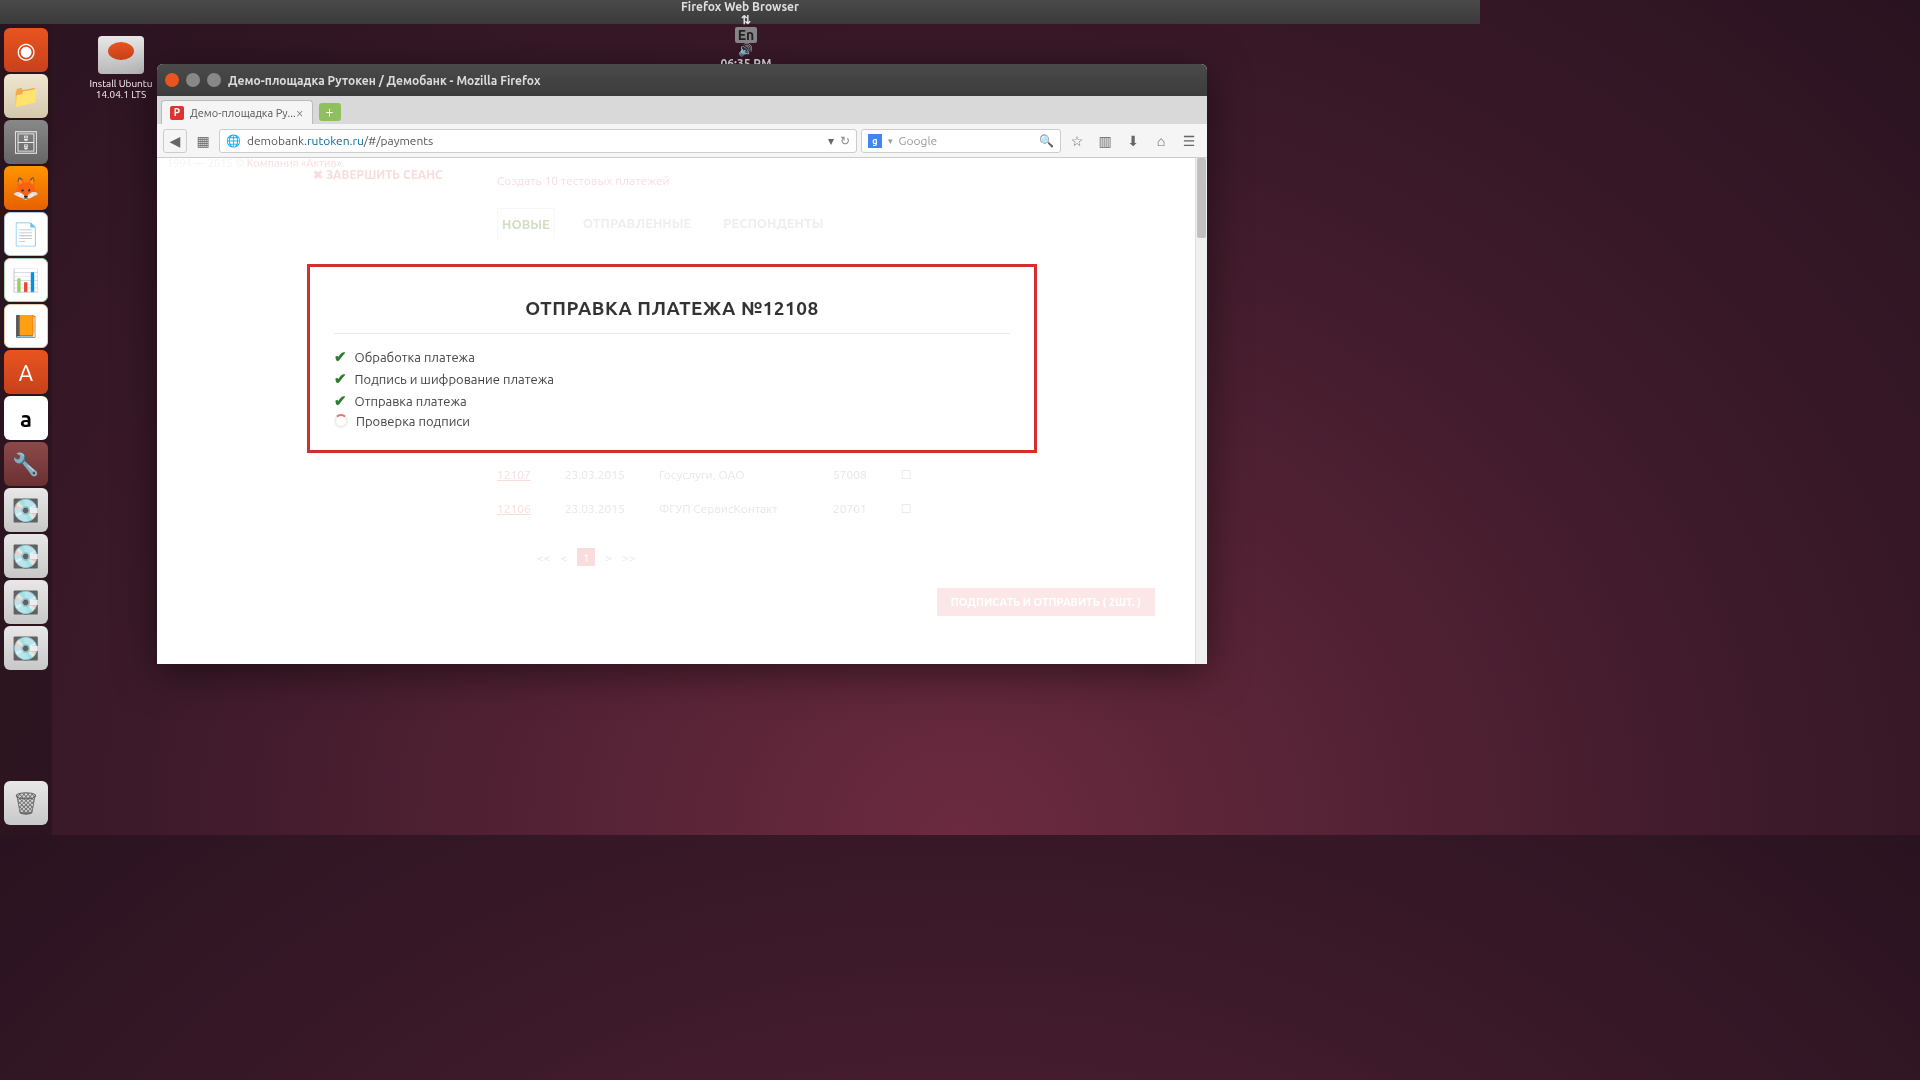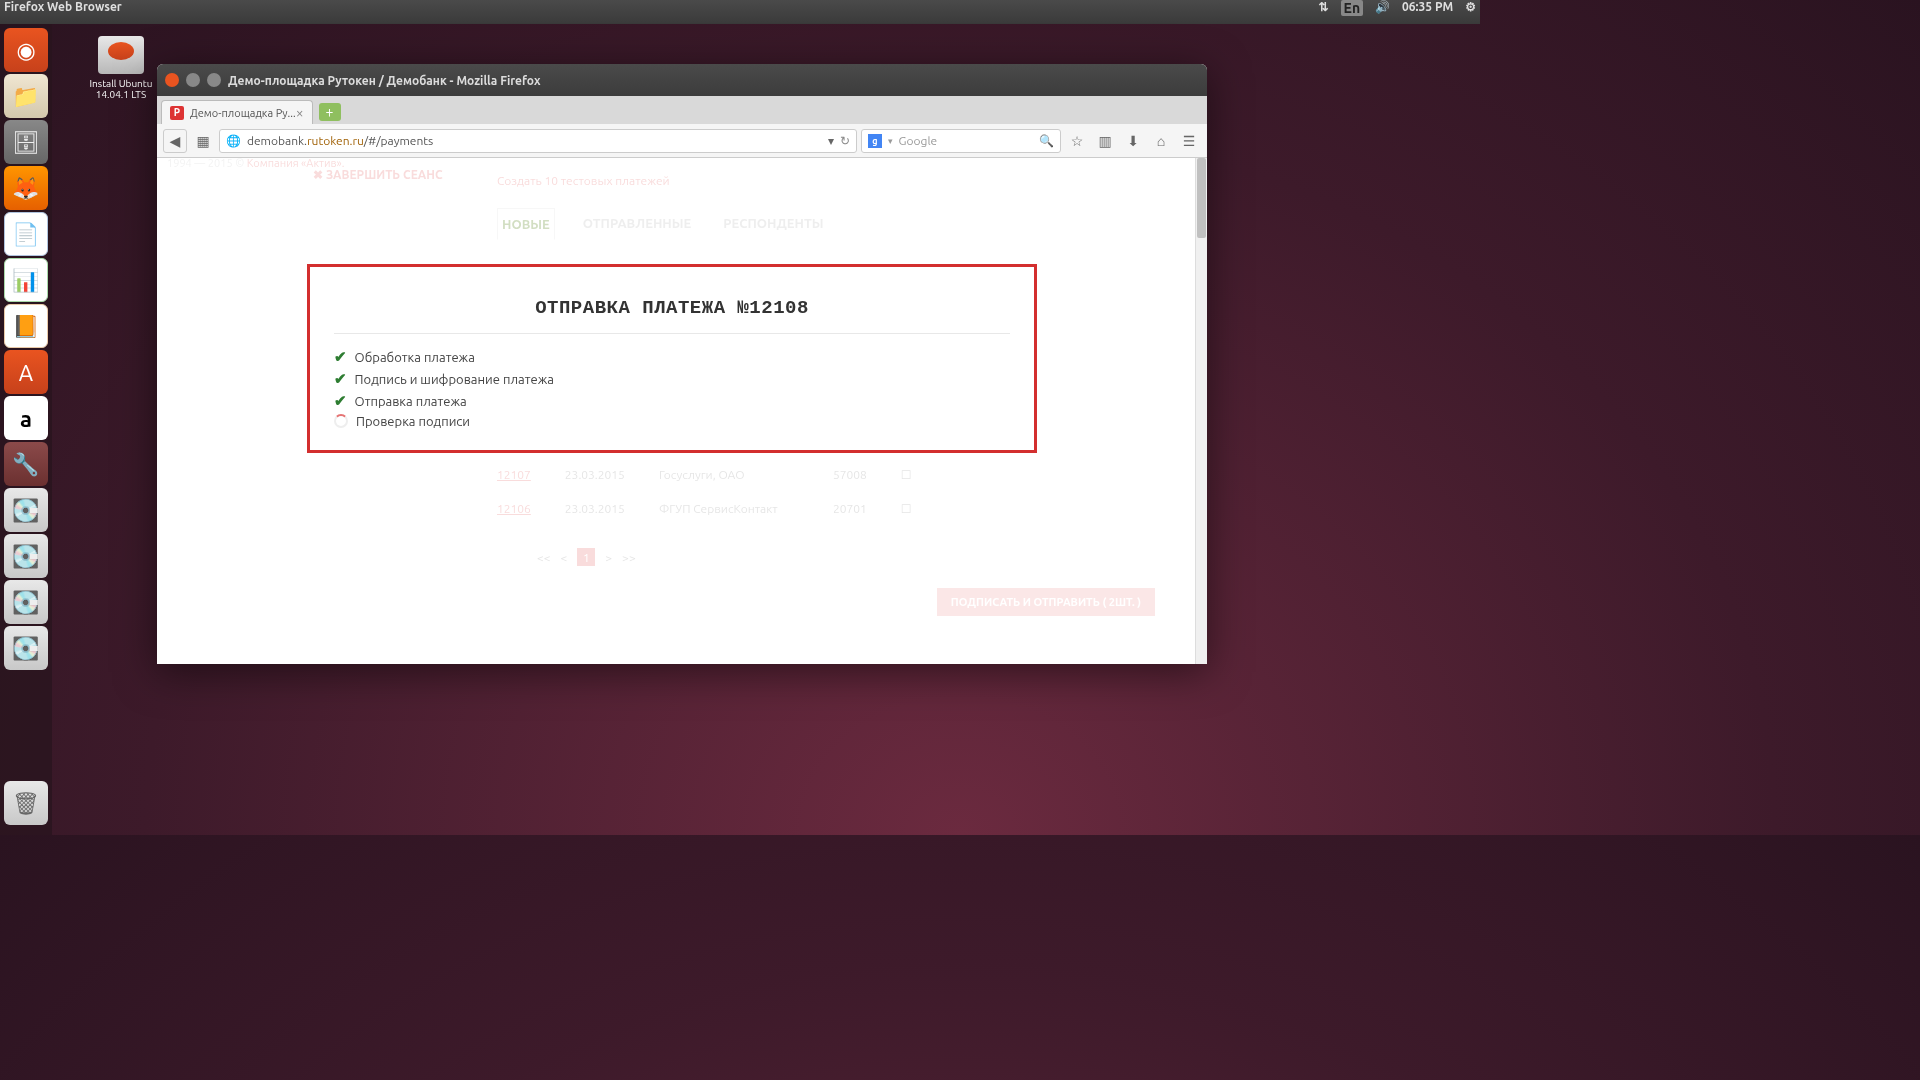--- a/index.html
+++ b/index.html
@@ -1,18 +1,18 @@
 <!DOCTYPE html>
 <html><head>
 <meta charset="utf-8">
 <style>
 *{box-sizing:border-box;margin:0;padding:0;font-family:Ubuntu,Arial,sans-serif;}
 body{width:1480px;height:835px;background:radial-gradient(ellipse at 50% 100%,#6b2a3f 0%,#3d1a2a 60%,#2a1320 100%);overflow:hidden;position:relative;}
 
-.top-panel{height:24px;background:linear-gradient(#4a4a4a,#3a3a3a);color:#dfdfdf;display:flex;align-items:flex-start;padding:0 4px;font-size:12px;font-weight:bold;}
+.top-panel{height:24px;background:linear-gradient(#4a4a4a,#3a3a3a);color:#dfdfdf;display:flex;align-items:center;padding:0 24px;font-size:12px;font-weight:bold;flex-direction:column;}
 .top-panel .spacer{flex:1;}
 .top-panel .ind{margin-left:12px;display:inline-flex;align-items:center;}
 .ind-box{background:#888;color:#222;padding:0 3px;border-radius:2px;font-size:14px;font-weight:bold;}
 
 .launcher{position:absolute;left:0;top:24px;width:52px;bottom:0;background:rgba(40,20,30,0.75);padding-top:4px;display:flex;flex-direction:column;align-items:center;gap:2px;}
 .licon{width:44px;height:44px;border-radius:6px;display:flex;align-items:center;justify-content:center;font-size:22px;cursor:pointer;}
 .licon.ubuntu{background:linear-gradient(#e95420,#c7411b);color:#fff;}
 .licon.files{background:linear-gradient(#f0e6d2,#d4c8ac);color:#8a6d3b;}
 .licon.drawer{background:linear-gradient(#888,#666);color:#eee;}
 .licon.firefox{background:linear-gradient(#ff9500,#e66000);color:#fff;position:relative;}
@@ -40,21 +40,21 @@
 .tab{height:24px;background:#f5f5f5;border-radius:4px 4px 0 0;padding:0 8px;display:flex;align-items:center;font-size:11px;color:#555;min-width:140px;border:1px solid #bbb;border-bottom:none;}
 .tab .favicon{width:14px;height:14px;background:#d33;border-radius:2px;margin-right:6px;color:#fff;font-size:10px;display:flex;align-items:center;justify-content:center;font-weight:bold;}
 .tab .tab-x{margin-left:auto;color:#888;cursor:pointer;font-size:14px;}
 .newtab{width:22px;height:18px;background:#8fbf5f;border-radius:3px;margin-left:6px;margin-bottom:3px;color:#fff;display:flex;align-items:center;justify-content:center;font-size:14px;cursor:pointer;}
 .navbar{height:34px;background:#f5f5f5;border-bottom:1px solid #ccc;display:flex;align-items:center;padding:0 6px;gap:4px;}
 .navbtn{width:24px;height:24px;display:flex;align-items:center;justify-content:center;color:#666;cursor:pointer;border-radius:3px;font-size:14px;}
 .navbtn.back{border:1px solid #ccc;border-radius:3px;}
 .urlbar{flex:1;height:24px;border:1px solid #ccc;border-radius:3px;background:#fff;display:flex;align-items:center;padding:0 6px;font-size:12px;color:#666;gap:6px;}
 .urlbar .globe{color:#888;}
 .urlbar .url-text{flex:1;color:#555;}
-.urlbar .url-domain{color:#a16207;}
+.urlbar .url-domain{color:#0369a1;}
 .urlbar .reload{color:#888;cursor:pointer;}
 .searchbar{width:200px;height:24px;border:1px solid #ccc;border-radius:3px;background:#fff;display:flex;align-items:center;padding:0 6px;font-size:12px;color:#999;gap:6px;}
 .searchbar .g{width:14px;height:14px;background:#4285f4;color:#fff;font-size:9px;display:flex;align-items:center;justify-content:center;font-weight:bold;}
 
 .content{flex:1;position:relative;background:#fff;overflow:hidden;}
 .scrollbar-v{position:absolute;right:0;top:0;bottom:0;width:12px;background:#f0f0f0;border-left:1px solid #ddd;}
 .scroll-thumb{position:absolute;left:1px;right:1px;top:0;height:80px;background:#c0c0c0;border-radius:2px;}
 .page{position:absolute;left:0;right:12px;top:0;bottom:0;}
 .fade-overlay{position:absolute;inset:0;background:rgba(255,255,255,0.75);}
 .page-inner{position:relative;padding:8px 20px;}
@@ -68,21 +68,21 @@
 .tbl{position:absolute;left:340px;top:300px;font-size:12px;color:#999;}
 .tbl .row{display:flex;gap:34px;padding:10px 0;}
 .tbl .row a{color:#e57373;text-decoration:underline;}
 .pager{position:absolute;left:380px;top:390px;font-size:12px;color:#999;display:flex;gap:10px;align-items:center;}
 .pager .pg{width:18px;height:18px;background:#e57373;color:#fff;display:flex;align-items:center;justify-content:center;}
 .submit-btn{position:absolute;right:40px;top:430px;background:#f0a0a0;color:#fff;padding:8px 14px;font-size:11px;font-weight:bold;}
 .footer-txt{position:absolute;left:10px;bottom:5px;font-size:11px;color:#ccc;}
 .footer-txt a{color:#e57373;}
 
 .modal{position:absolute;left:150px;top:106px;width:730px;background:#fff;border:3px solid #d32f2f;padding:30px 24px 20px;z-index:10;}
-.modal h2{text-align:center;font-size:19px;font-weight:bold;color:#333;letter-spacing:0.5px;font-family:Liberation Mono, monospace;}
+.modal h2{text-align:center;font-size:19px;font-weight:bold;color:#333;letter-spacing:0.5px;}
 .modal .divider{height:1px;background:#e8e8e8;margin:14px 0 12px;}
 .modal .steps{list-style:none;font-size:13px;color:#444;}
 .modal .steps li{padding:2px 0;display:flex;align-items:center;gap:8px;}
 .check{color:#2e7d32;font-weight:bold;font-size:15px;}
 .spinner{width:14px;height:14px;border:2px solid #eee;border-top-color:#e57373;border-radius:50%;display:inline-block;}
 </style>
 </head>
 <body>
 
 <div class="top-panel">

